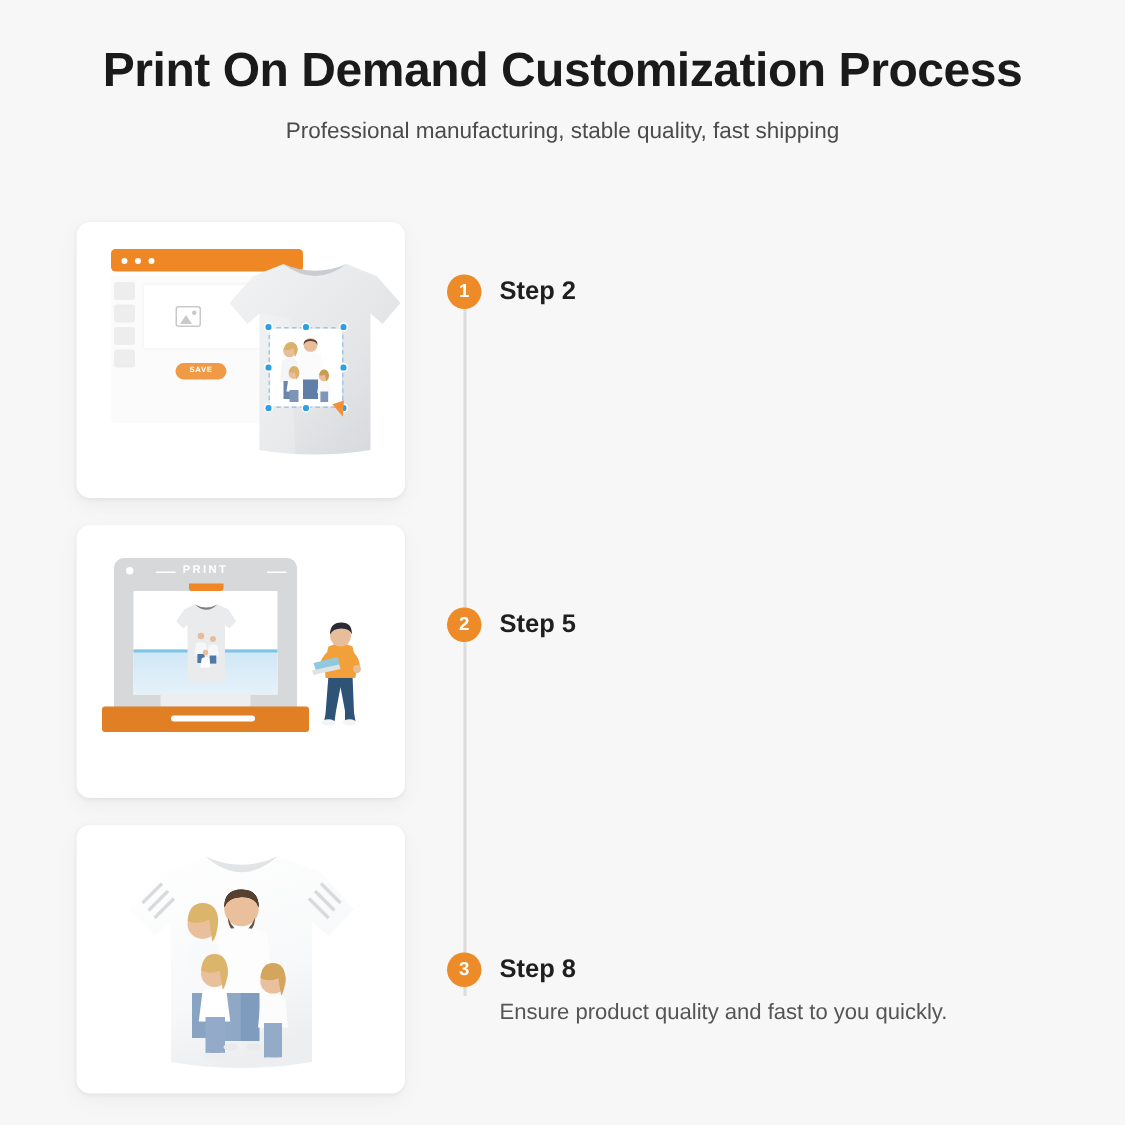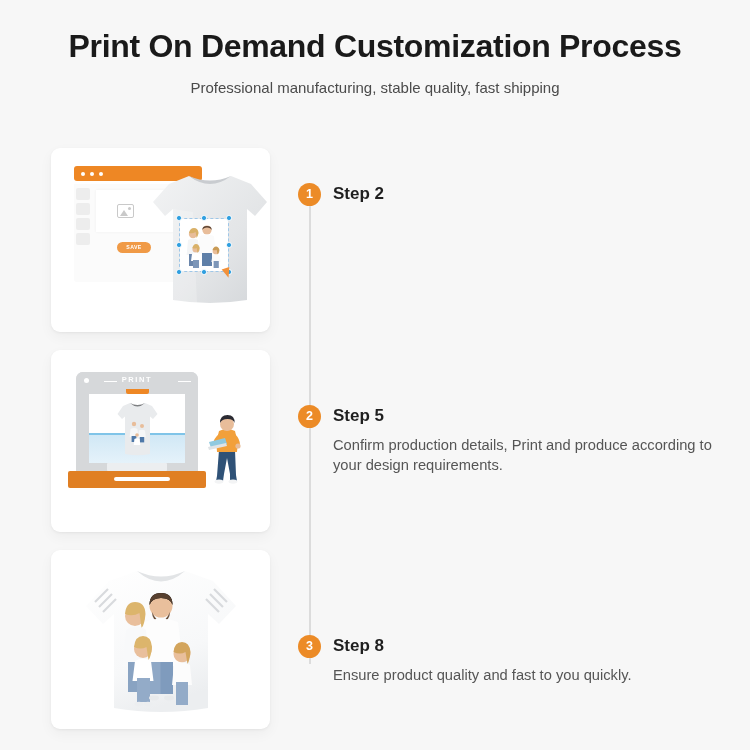--- a/index.html
+++ b/index.html
@@ -531,21 +531,20 @@
     </div>
 
     <div class="step-text st-1">
       <div class="badge">1</div>
       <div class="step-title">Step 2</div>
     </div>
 
     <div class="step-text st-2">
       <div class="badge">2</div>
       <div class="step-title">Step 5</div>
-      <div class="step-desc">Confirm production details, Print and produce according to your design requirements.</div>
     </div>
 
     <div class="step-text st-3">
       <div class="badge">3</div>
       <div class="step-title">Step 8</div>
       <div class="step-desc">Ensure product quality and fast to you quickly.</div>
     </div>
 
   </div>
 </div>

